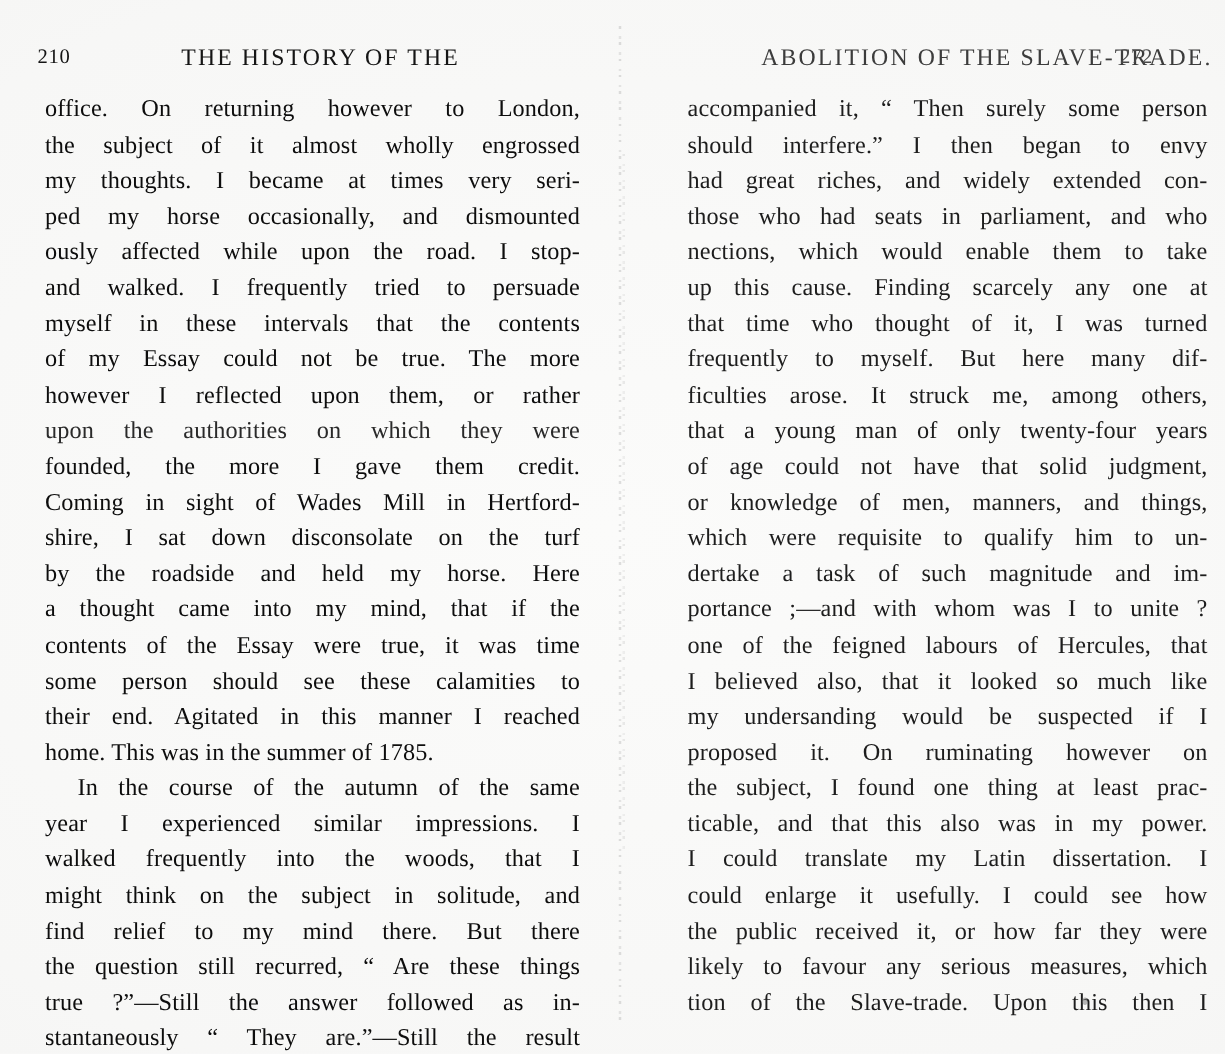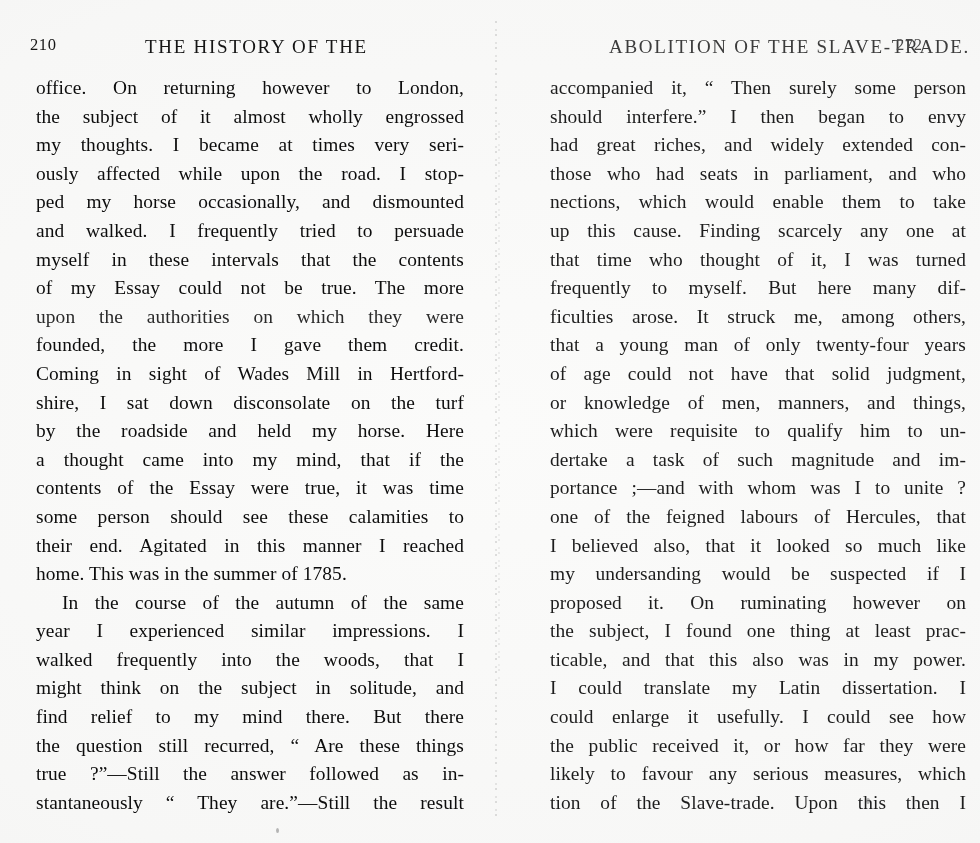--- a/index.html
+++ b/index.html
@@ -137,25 +137,26 @@
   <div class="page page-left">
     <div class="running-head">
       <span class="rh-folio">210</span>
       <span class="rh-title">THE HISTORY OF THE</span>
     </div>
 
     <div class="textblock">
       <span class="line j">office.   On returning however to London,</span>
       <span class="line j">the subject of it almost wholly engrossed</span>
       <span class="line j">my thoughts.   I became at times very seri-</span>
+      <span class="line j">ped my horse occasionally, and dismounted</span>
       <span class="line j">ously affected while upon the road.   I stop-</span>
-      <span class="line j">ped my horse occasionally, and dismounted</span>
       <span class="line j">and walked.   I frequently tried to persuade</span>
       <span class="line j">myself in these intervals that the contents</span>
       <span class="line j">of my Essay could not be true.   The more</span>
+      <span class="line j">however I reflected upon them, or rather</span>
       <span class="line j ink-mid">upon the authorities on which they were</span>
       <span class="line j">founded, the more I gave them credit.</span>
       <span class="line j">Coming in sight of Wades Mill in Hertford-</span>
       <span class="line j">shire, I sat down disconsolate on the turf</span>
       <span class="line j">by the roadside and held my horse.   Here</span>
       <span class="line j">a thought came into my mind, that if the</span>
       <span class="line j">contents of the Essay were true, it was time</span>
       <span class="line j">some person should see these calamities to</span>
       <span class="line j">their end. Agitated in this manner I reached</span>
       <span class="line">home.   This was in the summer of 1785.</span>

